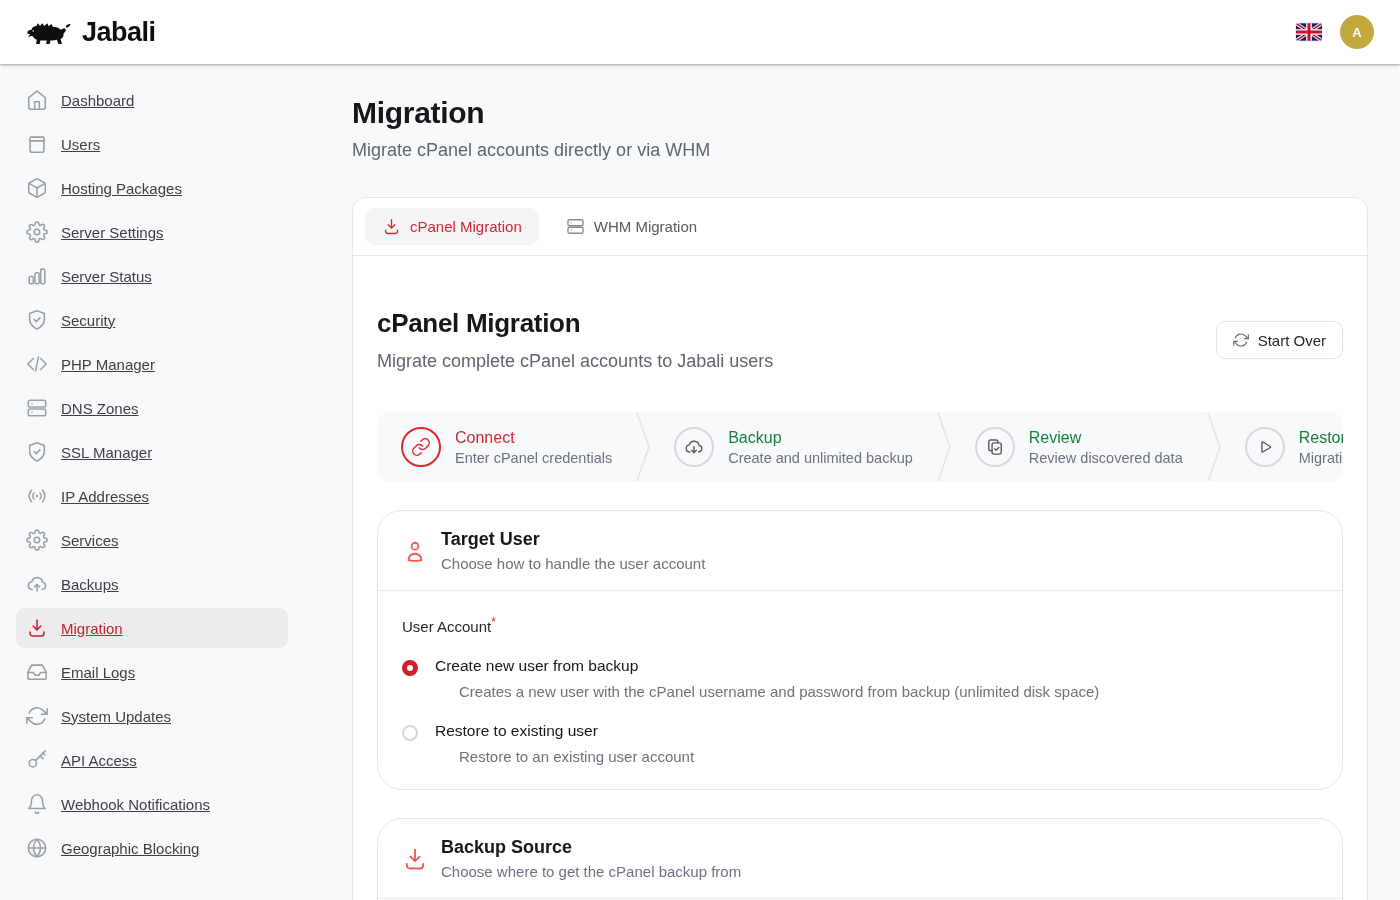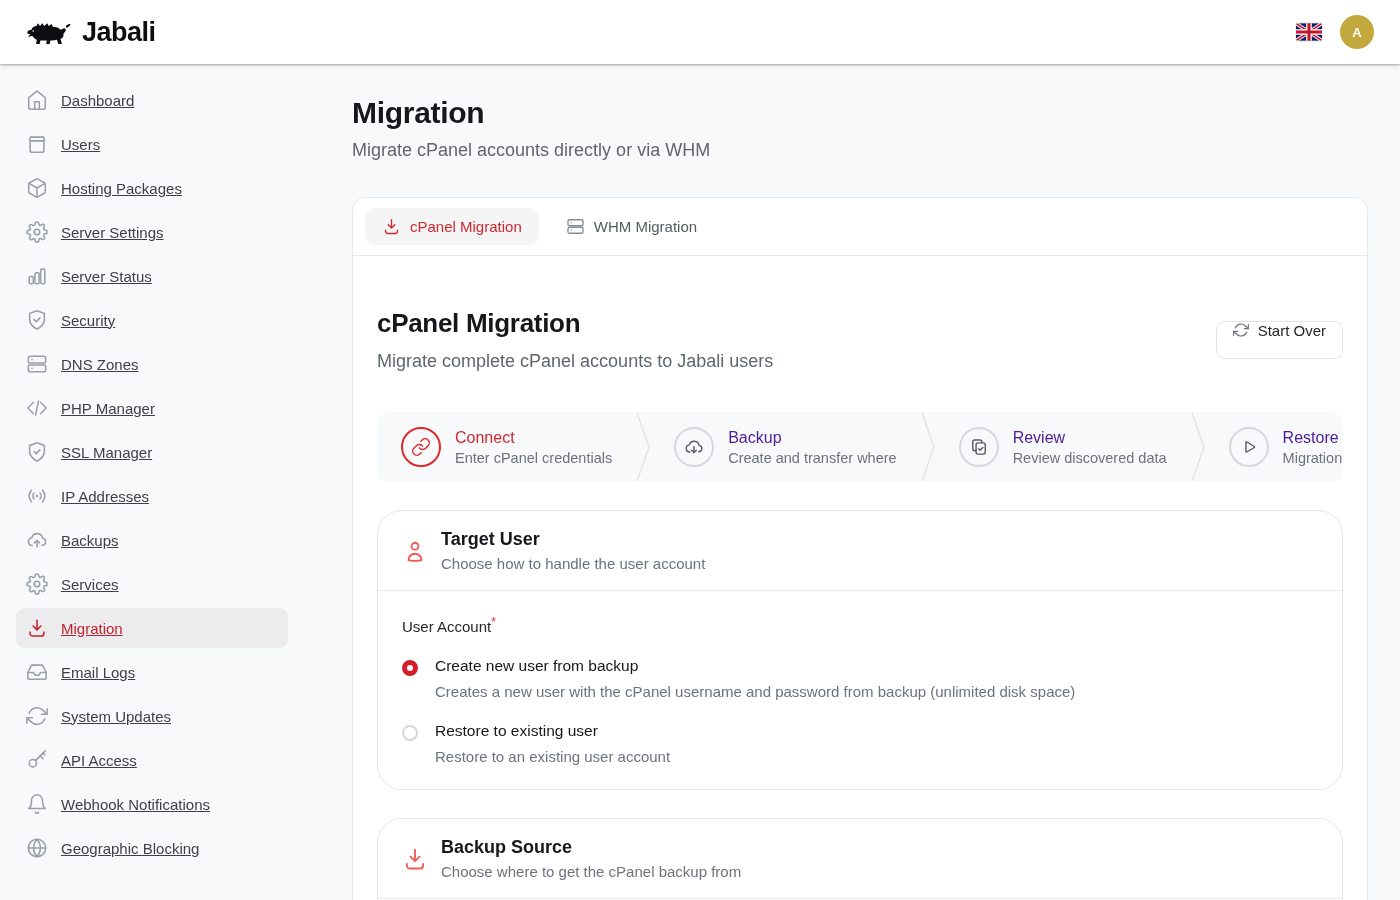--- a/index.html
+++ b/index.html
@@ -53,38 +53,38 @@
   }
   .tab .ic { width:19px; height:19px; color:#868c96; }
   .tab.active { background:#f5f5f6; color:#d02730; font-weight:500; }
   .tab.active .ic { color:#d02730; }
 
   .tabpanel { padding:24px; }
   .panel-head { display:flex; justify-content:space-between; align-items:center; margin-top:28px; }
   .panel-title { margin:0; font-size:26px; font-weight:700; color:#17171b; letter-spacing:-.3px; }
   .panel-sub { margin:12px 0 0; font-size:18px; color:#5f6570; }
   .btn-start {
-    display:flex; align-items:flex-start; gap:9px; height:38px; padding:0 16px;
+    display:flex; align-items:center; gap:9px; height:38px; padding:0 16px;
     background:#fff; border:1px solid #e3e4e8; border-radius:9px;
     font-size:15px; color:#1f2229; cursor:pointer; font-family:inherit;
   }
   .btn-start .ic { width:16px; height:16px; color:#6b7280; }
 
   
   .stepper {
     display:flex; align-items:stretch; margin-top:40px; height:70px;
     background:#f8f9fb; border-radius:12px; overflow:hidden;
   }
   .step { display:flex; align-items:center; gap:14px; padding:0 24px; white-space:nowrap; flex:none; }
   .step-circle {
     width:40px; height:40px; border-radius:50%; border:2px solid #d7d8dd;
     display:flex; align-items:center; justify-content:center; flex:none;
   }
   .step-circle .ic { width:20px; height:20px; color:#565b65; }
-  .step-title { font-size:16px; font-weight:500; color:#4c1d95; }
+  .step-title { font-size:16px; font-weight:500; color:#15803d; }
   .step-sub { font-size:14.5px; color:#6d7280; margin-top:3px; }
   .step.active .step-circle { border-color:#dc2a2e; }
   .step.active .step-circle .ic { color:#dc2a2e; }
   .step.active .step-title { color:#d02730; }
   .chev { flex:none; width:14px; }
   .chev svg { display:block; height:70px; width:14px; }
 
   
   .card { margin-top:28px; border:1px solid #e6e7ea; border-radius:25px; background:#fff; overflow:hidden; }
   .card-head { display:flex; align-items:center; gap:13px; padding:0 24px; height:80px; border-bottom:1px solid #e9eaee; }
@@ -92,21 +92,21 @@
   .card-title { font-size:18px; font-weight:700; color:#17171b; }
   .card-sub { font-size:15px; color:#6d7280; margin-top:5px; }
   .card-body { padding:24px; }
   .field-label { font-size:15px; color:#27272c; }
   .req { color:#dc2a2e; font-size:12px; vertical-align:super; }
   .opt { display:flex; gap:17px; margin-top:22px; cursor:pointer; }
   .opt:first-of-type { margin-top:21px; }
   .rdo { width:16px; height:16px; border-radius:50%; border:2px solid #d6d7dc; flex:none; margin-top:3px; background:#fff; }
   .opt.sel .rdo { border:5px solid #d2202b; }
   .opt-label { font-size:15.5px; color:#17171b; }
-  .opt-desc { font-size:15px; color:#6d7280; margin-top:8px; }
+  .opt-desc { font-size:15px; color:#6d7280; margin-top:8px;margin-left:24px; }
   .body-stub { height:60px; }
 </style>
 </head>
 <body>
 
 <svg width="0" height="0" style="position:absolute" aria-hidden="true">
   <defs>
     <symbol id="i-home" viewBox="0 0 24 24">
         <path d="M3 9.3l9-7 9 7V20a2 2 0 01-2 2H5a2 2 0 01-2-2z"></path>
         <path d="M9.5 22v-8h5v8"></path>
@@ -265,53 +265,53 @@
       <span>Server Status</span>
     </div>
   <div class="side-item">
       <svg class="ic">
         <use href="#i-shield-check"></use>
       </svg>
       <span>Security</span>
     </div>
   <div class="side-item">
       <svg class="ic">
+        <use href="#i-code"></use>
+      </svg>
+      <span>PHP Manager</span>
+    </div>
+  <div class="side-item">
+      <svg class="ic">
         <use href="#i-server-stack"></use>
       </svg>
       <span>DNS Zones</span>
     </div>
   <div class="side-item">
       <svg class="ic">
-        <use href="#i-code"></use>
-      </svg>
-      <span>PHP Manager</span>
-    </div>
-  <div class="side-item">
-      <svg class="ic">
         <use href="#i-shield-check"></use>
       </svg>
       <span>SSL Manager</span>
     </div>
   <div class="side-item">
       <svg class="ic">
         <use href="#i-radio-waves"></use>
       </svg>
       <span>IP Addresses</span>
     </div>
   <div class="side-item">
       <svg class="ic">
+        <use href="#i-gear"></use>
+      </svg>
+      <span>Services</span>
+    </div>
+  <div class="side-item">
+      <svg class="ic">
         <use href="#i-cloud-upload"></use>
       </svg>
       <span>Backups</span>
-    </div>
-  <div class="side-item">
-      <svg class="ic">
-        <use href="#i-gear"></use>
-      </svg>
-      <span>Services</span>
     </div>
   <div class="side-item active">
       <svg class="ic">
         <use href="#i-download"></use>
       </svg>
       <span>Migration</span>
     </div>
   <div class="side-item">
       <svg class="ic">
         <use href="#i-inbox"></use>
@@ -396,21 +396,21 @@
             </svg>
           </span>
         <div class="step">
           <span class="step-circle">
               <svg class="ic">
                 <use href="#i-cloud-download"></use>
               </svg>
             </span>
           <span>
             <div class="step-title">Backup</div>
-            <div class="step-sub">Create and transfer where</div>
+            <div class="step-sub">Create and unlimited backup</div>
           </span>
         </div>
         <span class="chev">
             <svg viewBox="0 0 14 70" fill="none">
               <polyline points="1,1 13,35 1,69" stroke="#e3e4e8" stroke-width="1.5"></polyline>
             </svg>
           </span>
         <div class="step">
           <span class="step-circle">
               <svg class="ic">

